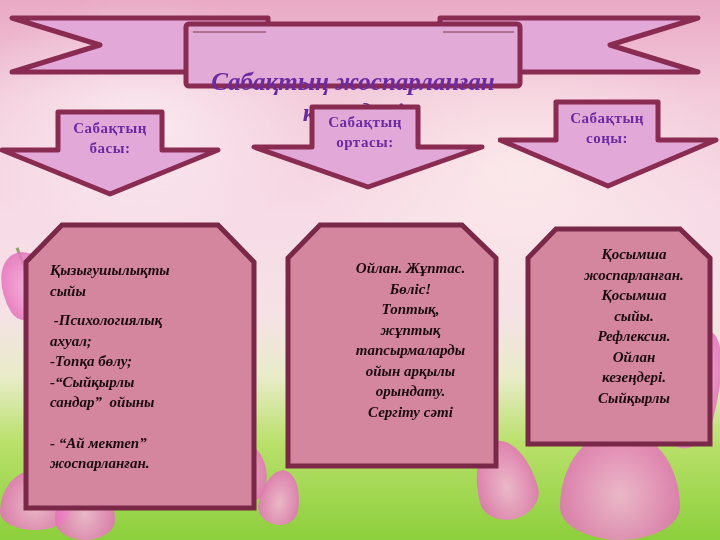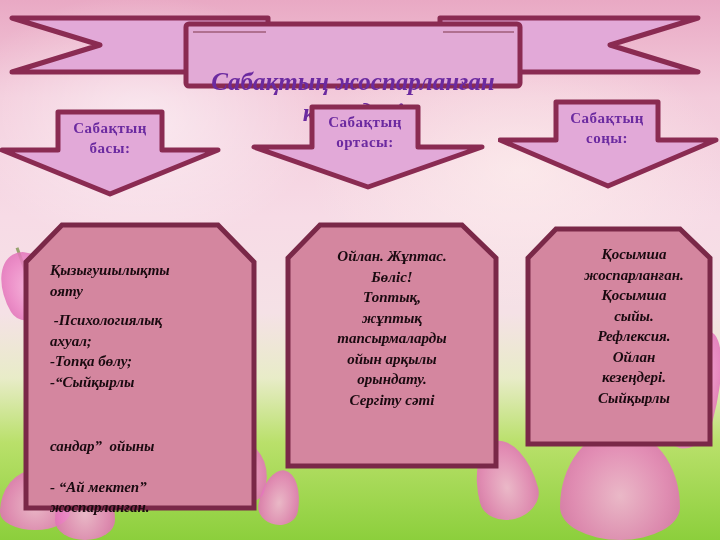--- a/index.html
+++ b/index.html
@@ -75,35 +75,35 @@
 <div class="arrow-label" style="left:556px;top:108px;width:102px;">
   <div>Сабақтың</div>
   <div>соңы:</div>
 </div>
 
 <svg class="box" style="left:22px;top:222px;" width="236" height="290" viewBox="0 0 236 290">
   <polygon points="40,3 196,3 232,40 232,286 4,286 4,40" fill="#d4869f" stroke="#7a2848" stroke-width="5" stroke-linejoin="miter"></polygon>
 </svg>
 <div class="box-text" style="left:50px;top:260px;width:200px;">
   <div>Қызығушылықты</div>
-  <div>ояту</div>
+  <div>сыйы</div>
   <div style="white-space:pre;margin-top:9px;"> -Психологиялық</div>
   <div>ахуал;</div>
   <div>-Топқа бөлу;</div>
   <div>-“Сыйқырлы</div>
-  <div style="white-space:pre;margin-top:44px;">сандар”  ойыны</div>
+  <div style="white-space:pre;">сандар”  ойыны</div>
   <div style="height:20px;"></div>
   <div>- “Ай мектеп”</div>
   <div>жоспарланған.</div>
 </div>
 
 <svg class="box" style="left:284px;top:222px;" width="216" height="248" viewBox="0 0 216 248">
   <polygon points="36,3 178,3 212,36 212,244 4,244 4,36" fill="#d4869f" stroke="#7a2848" stroke-width="5" stroke-linejoin="miter"></polygon>
 </svg>
-<div class="box-text center" style="left:290px;top:246px;width:204px;">
+<div class="box-text center" style="left:290px;top:258px;width:241px;">
   <div>Ойлан. Жұптас.</div>
   <div>Бөліс!</div>
   <div>Топтық,</div>
   <div>жұптық</div>
   <div>тапсырмаларды</div>
   <div>ойын арқылы</div>
   <div>орындату.</div>
   <div>Сергіту сәті</div>
 </div>
 

